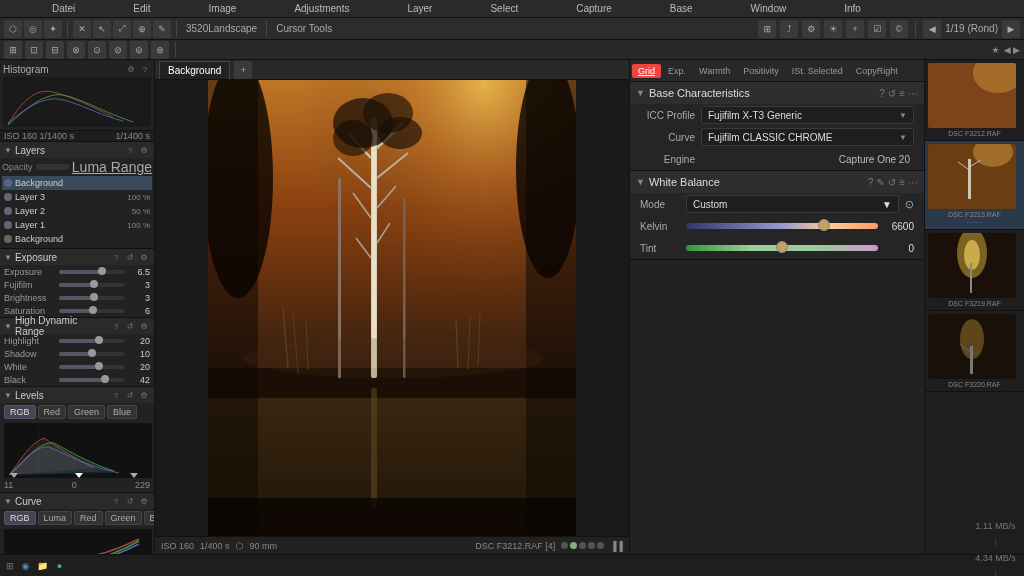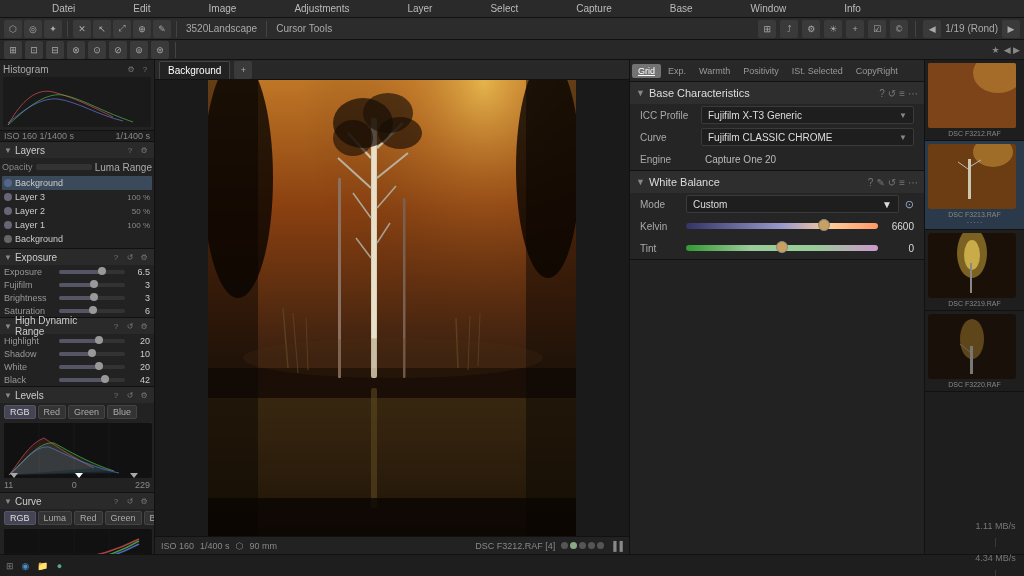--- a/index.html
+++ b/index.html
@@ -184,21 +184,21 @@
       margin-bottom: 2px;
     }
     .opacity-label { font-size: 9px; color: #888; }
     .opacity-slider {
       flex: 1;
       height: 6px;
       background: #333;
       border-radius: 2px;
       position: relative;
     }
-    .opacity-val { font-size: 10px; color: #aaa; }
+    .opacity-val { font-size: 14px; color: #aaa; text-decoration: underline; }
     .layer-row {
       height: 14px;
       display: flex;
       align-items: center;
       gap: 3px;
       padding: 0 2px;
       border-radius: 1px;
     }
     .layer-row.active { background: #3a4a5a; }
     .layer-dot {
@@ -398,21 +398,21 @@
       border-bottom: 1px solid #111;
       flex-shrink: 0;
     }
     .rpanel-tab {
       padding: 2px 6px;
       font-size: 9px;
       color: #999;
       cursor: pointer;
       border-radius: 2px;
     }
-    .rpanel-tab.active { background: #737373; color: #fff; text-decoration: underline; }
+    .rpanel-tab.active { background: #ef4444; color: #fff; text-decoration: underline; }
 
     
     .bc-section {
       background: #252525;
       border-bottom: 1px solid #111;
     }
     .bc-header {
       height: 22px;
       background: #2e2e2e;
       display: flex;
@@ -425,20 +425,21 @@
     .bc-header-title { font-size: 11px; color: #ddd; flex: 1; font-weight: 500; }
     .bc-header-icons { display: flex; gap: 3px; }
     .bc-icon { color: #777; font-size: 10px; cursor: pointer; }
 
     .bc-row {
       display: flex;
       align-items: center;
       height: 22px;
       padding: 0 10px;
       gap: 6px;
+      text-align: right;
     }
     .bc-label { font-size: 10px; color: #aaa; width: 55px; flex-shrink: 0; }
     .bc-value {
       flex: 1;
       height: 18px;
       background: #1e1e1e;
       border: 1px solid #3a3a3a;
       border-radius: 2px;
       display: flex;
       align-items: center;

